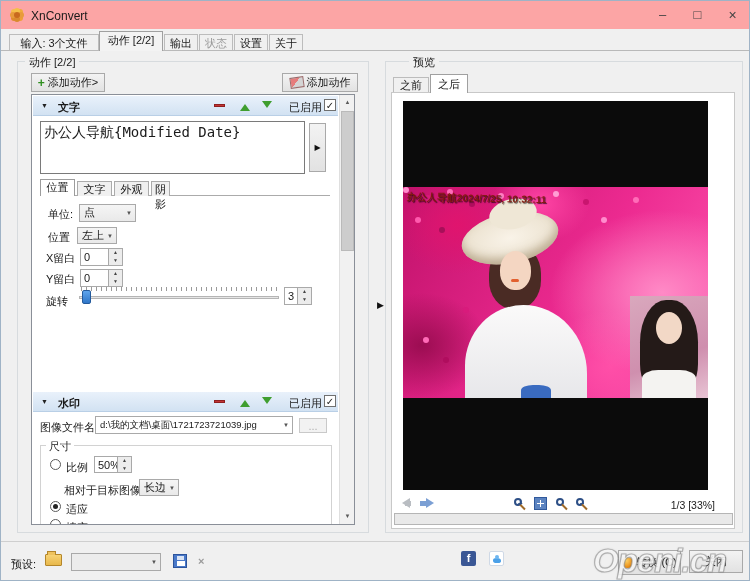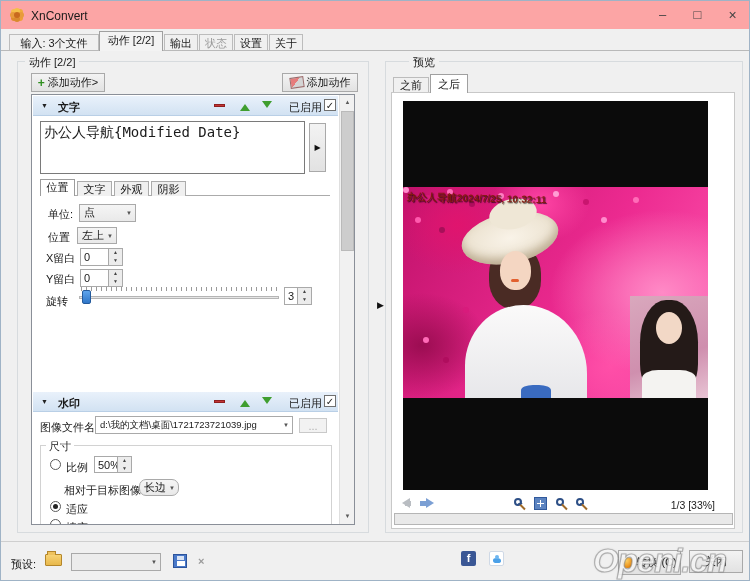--- a/index.html
+++ b/index.html
@@ -178,21 +178,21 @@
          font-family:'DejaVu Sans Mono','Liberation Mono',monospace;font-size:14px;">办公人导航{Modified Date}</div>
     <div class="abs btn" style="left:277px;top:28px;width:17px;height:49px;">
       <span style="font-size:8px;color:#111;">▶</span>
     </div>
 
     <div class="abs" style="left:8px;top:100px;width:290px;height:1px;background:#ababab;"></div>
     <div class="abs" style="left:8px;top:84px;width:292px;height:17px;">
       <div class="abs itab active" style="left:0;width:35px;">位置</div>
       <div class="abs itab" style="left:37px;width:35px;">文字</div>
       <div class="abs itab" style="left:74px;width:35px;">外观</div>
-      <div class="abs itab" style="left:111px;width:35px;">阴影</div>
+      <div class="abs itab" style="left:111px;width:19px;">阴影</div>
     </div>
 
     <span class="abs txt" style="left:16px;top:112px;">单位:</span>
     <div class="abs combo" style="left:47px;top:109px;width:57px;height:18px;">
       <span>点</span>
       <span class="arr">▼</span>
     </div>
 
     <span class="abs txt" style="left:16px;top:135px;">位置</span>
     <div class="abs combo" style="left:45px;top:132px;width:40px;height:17px;">
@@ -256,21 +256,21 @@
     <span class="abs txt" style="left:34px;top:365px;">比例</span>
     <div class="abs spin" style="left:62px;top:361px;width:38px;height:17px;">
       <span class="val">50%</span>
       <span class="ud">
           <span>▲</span>
           <span>▼</span>
         </span>
     </div>
 
     <span class="abs txt" style="left:32px;top:388px;">相对于目标图像</span>
-    <div class="abs combo" style="left:107px;top:384px;width:40px;height:17px;border-radius:7px;">
+    <div class="abs combo" style="left:107px;top:384px;width:40px;height:17px;">
       <span>长边</span>
       <span class="arr">▼</span>
     </div>
 
     <span class="abs radio sel" style="left:18px;top:406px;"></span>
     <span class="abs txt" style="left:34px;top:407px;">适应</span>
 
     <span class="abs radio" style="left:18px;top:424px;"></span>
     <span class="abs txt" style="left:34px;top:425px;">填充</span>
   </div>

